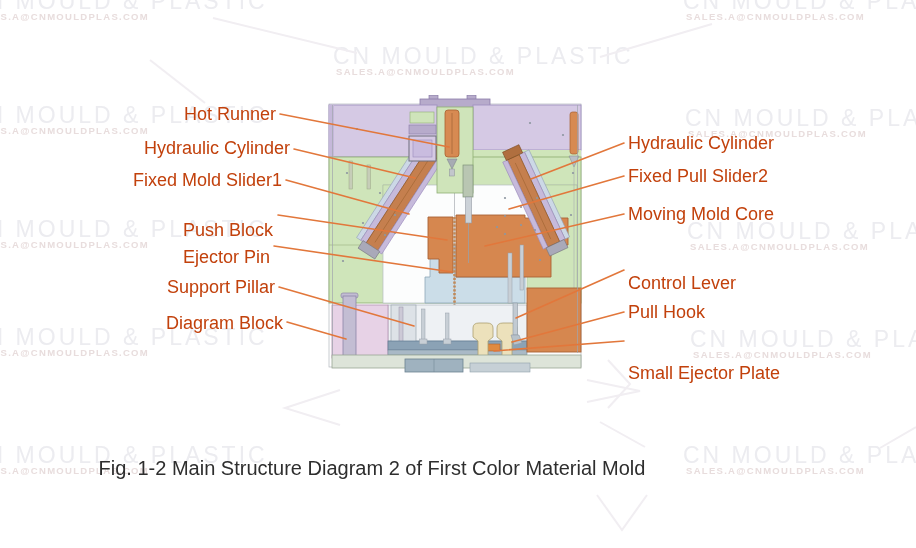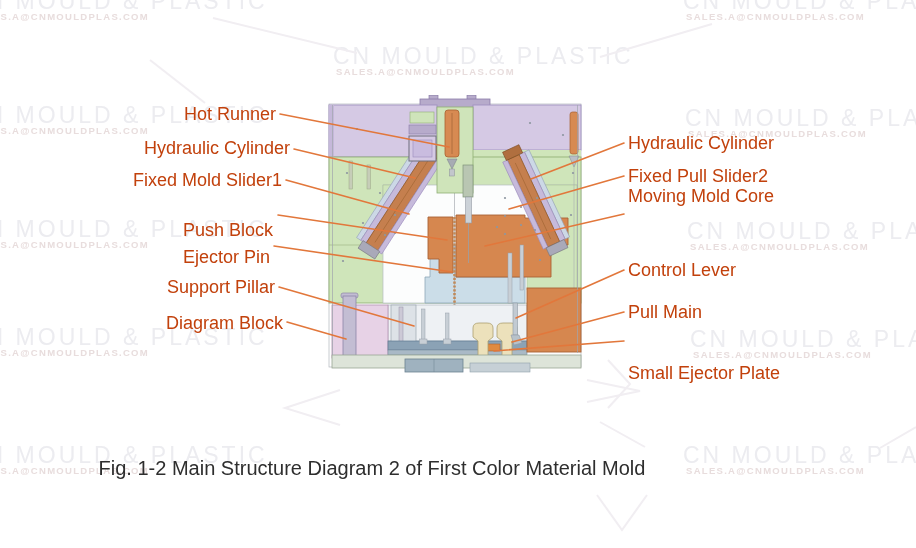--- a/index.html
+++ b/index.html
@@ -248,18 +248,18 @@
 <div class="lbl" style="top:107px; right:640px;">Hot Runner</div>
 <div class="lbl" style="top:141px; right:626px;">Hydraulic Cylinder</div>
 <div class="lbl" style="top:173px; right:634px;">Fixed Mold Slider1</div>
 <div class="lbl" style="top:223px; right:643px;">Push Block</div>
 <div class="lbl" style="top:250px; right:646px;">Ejector Pin</div>
 <div class="lbl" style="top:280px; right:641px;">Support Pillar</div>
 <div class="lbl" style="top:316px; right:633px;">Diagram Block</div>
 
 <div class="lbl right" style="top:136px;">Hydraulic Cylinder</div>
 <div class="lbl right" style="top:169px;">Fixed Pull Slider2</div>
-<div class="lbl right" style="top:189px;text-align:center;">Moving Mold Core</div>
-<div class="lbl right" style="top:263px;">Control Lever</div>
-<div class="lbl right" style="top:305px;">Pull Main</div>
+<div class="lbl right" style="top:207px;text-align:center;">Moving Mold Core</div>
+<div class="lbl right" style="top:276px;">Control Lever</div>
+<div class="lbl right" style="top:305px;">Pull Hook</div>
 <div class="lbl right" style="top:334px;margin-top:32px;">Small Ejector Plate</div>
 
 <div class="caption">Fig. 1-2 Main Structure Diagram 2 of First Color Material Mold</div>
 
 </body></html>

